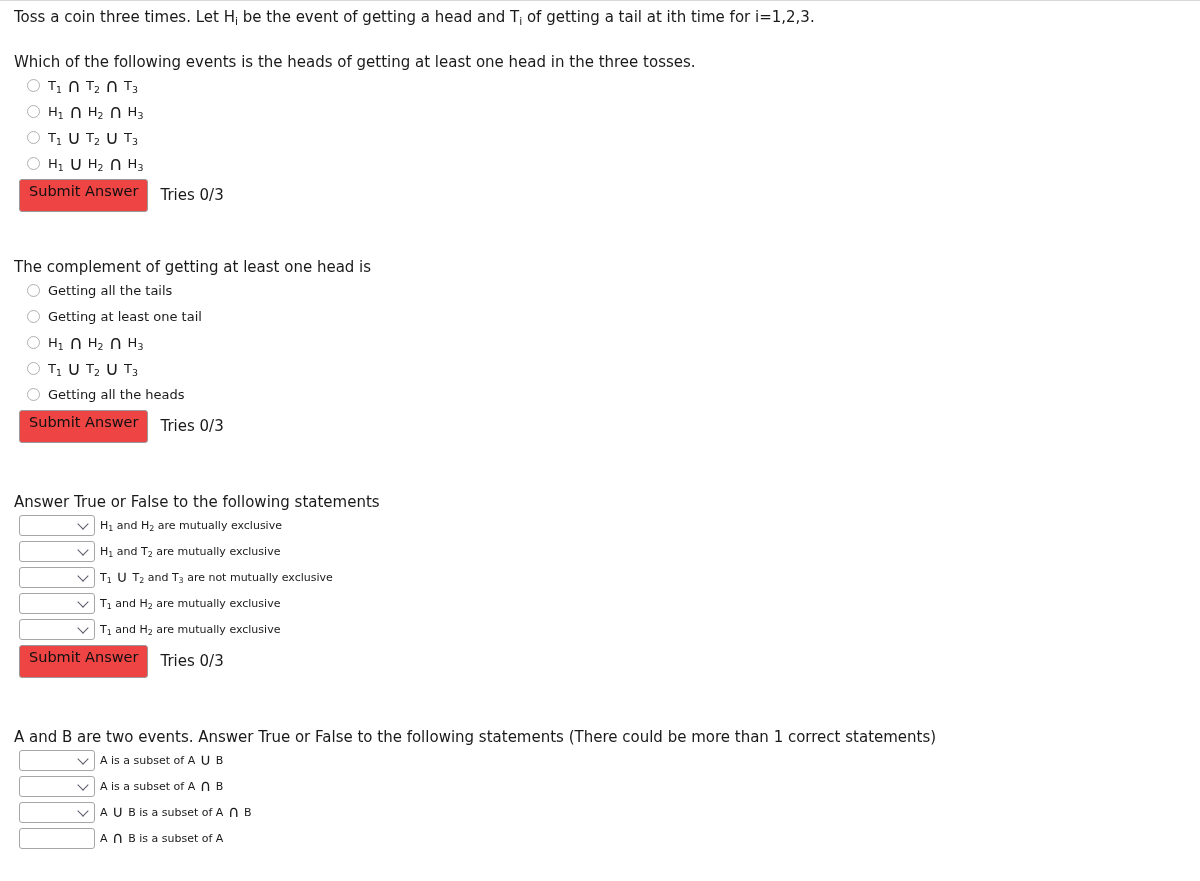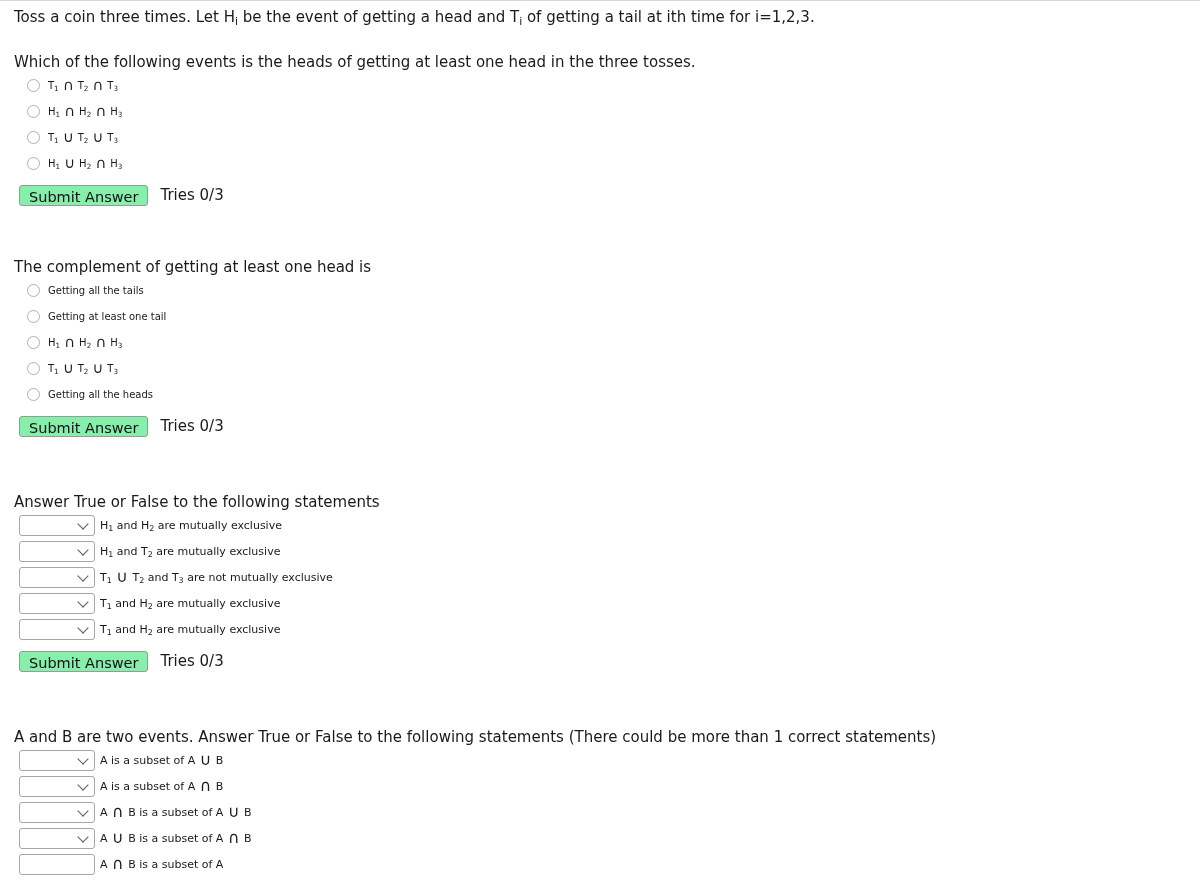--- a/index.html
+++ b/index.html
@@ -67,21 +67,21 @@
     height: 13px;
     border: 1px solid #b0b0b0;
     border-radius: 50%;
     background: #ffffff;
     box-sizing: border-box;
     margin: 0 8px 0 13px;
     flex: 0 0 auto;
     cursor: pointer;
   }
   .radio-label {
-    font-size: 10px;
+    font-size: 13px;
     line-height: 19px;
   }
 
   
   .select-row {
     display: flex;
     align-items: center;
     height: 26px;
     white-space: nowrap;
   }
@@ -118,24 +118,24 @@
     display: flex;
     align-items: center;
     height: 30px;
     margin-top: 4px;
     white-space: nowrap;
   }
   .submit-btn {
     font-family: "DejaVu Sans", "Liberation Sans", sans-serif;
     font-size: 14.5px;
     color: #101010;
-    background: #86efac;
+    background: #ef4444;
     border: 1px solid #999999;
     border-radius: 3px;
-    padding: 3px 9px 0 9px;
+    padding: 3px 9px 12px 9px;
     margin-left: 5px;
     cursor: pointer;
     line-height: 16px;
   }
   .tries {
     font-size: 15px;
     margin-left: 12px;
     color: #1a1a1a;
   }
 </style>
@@ -264,26 +264,20 @@
     <div class="select-row">
       <span class="tf-select">
           <span class="chev"></span>
         </span>
       <span class="select-label">A is a subset of A <span class="op">∩</span> B</span>
     </div>
     <div class="select-row">
       <span class="tf-select">
           <span class="chev"></span>
         </span>
-      <span class="select-label">A <span class="op">∩</span> B is a subset of A <span class="op">∪</span> B</span>
-    </div>
-    <div class="select-row">
-      <span class="tf-select">
-          <span class="chev"></span>
-        </span>
       <span class="select-label">A <span class="op">∪</span> B is a subset of A <span class="op">∩</span> B</span>
     </div>
     <div class="select-row">
       <span class="tf-select"></span>
       <span class="select-label">A <span class="op">∩</span> B is a subset of A</span>
     </div>
   </div>
 
 </div>
 

